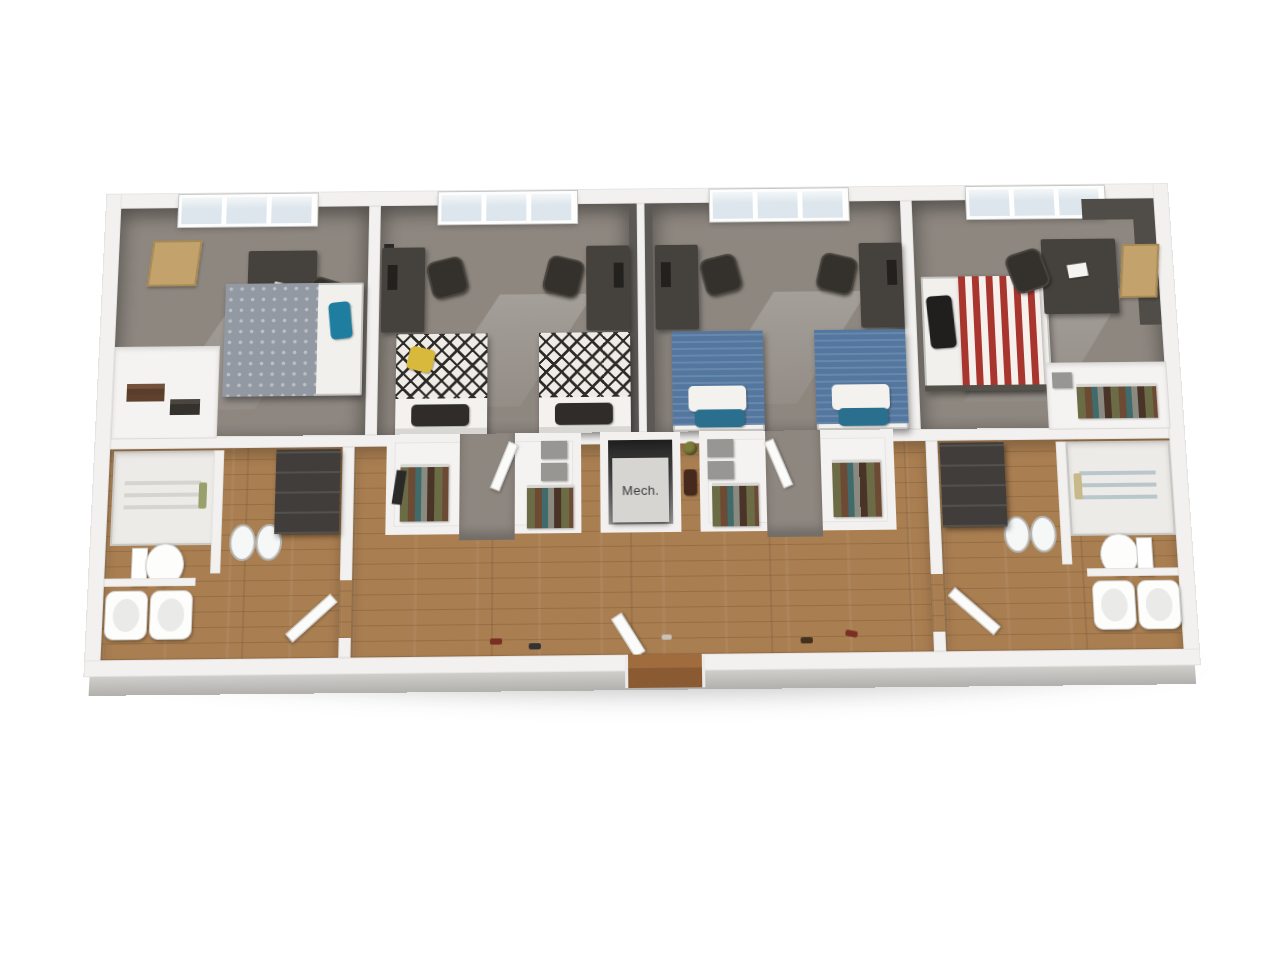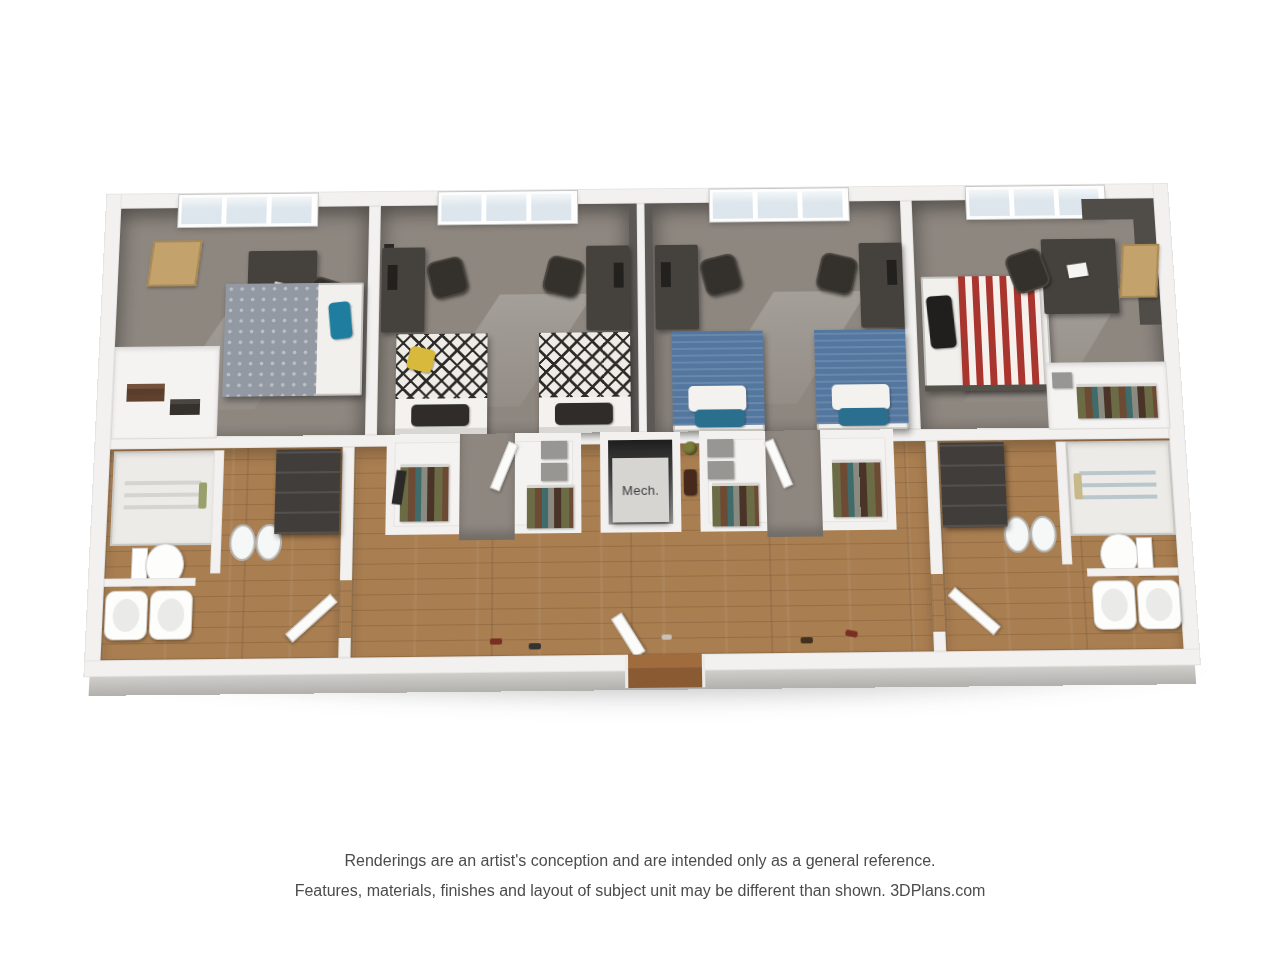--- a/index.html
+++ b/index.html
@@ -243,15 +243,13 @@
     <div class="abs shoe" style="left:434px;top:459px;width:12px;height:6px;background:#333333;"></div>
     <div class="abs shoe" style="left:564px;top:452px;width:10px;height:5px;background:#c9c2b8;"></div>
     <div class="abs shoe" style="left:700px;top:456px;width:12px;height:6px;background:#42311f;"></div>
     <div class="abs shoe" style="left:744px;top:450px;width:12px;height:6px;background:#7a2f23;transform:rotate(10deg);"></div>
 
     <div class="abs front-face" style="left:6px;top:487px;width:1078px;height:18px;"></div>
     <div class="abs leaf" style="left:538px;top:430px;width:10px;height:42px;transform:rotate(-32deg);transform-origin:bottom left;"></div>
     <div class="abs entry-door" style="left:528px;top:471px;width:72px;height:32px;"></div>
   </div>
 
-  <div class="abs disclaimer" style="left:0;top:852px;">Renderings are an artist's conception and are intended only as a general reference.</div>
-  <div class="abs disclaimer" style="left:0;top:882px;">Features, materials, finishes and layout of subject unit may be different than shown. 3DPlans.com</div>
 </div>
 
 </body></html>

